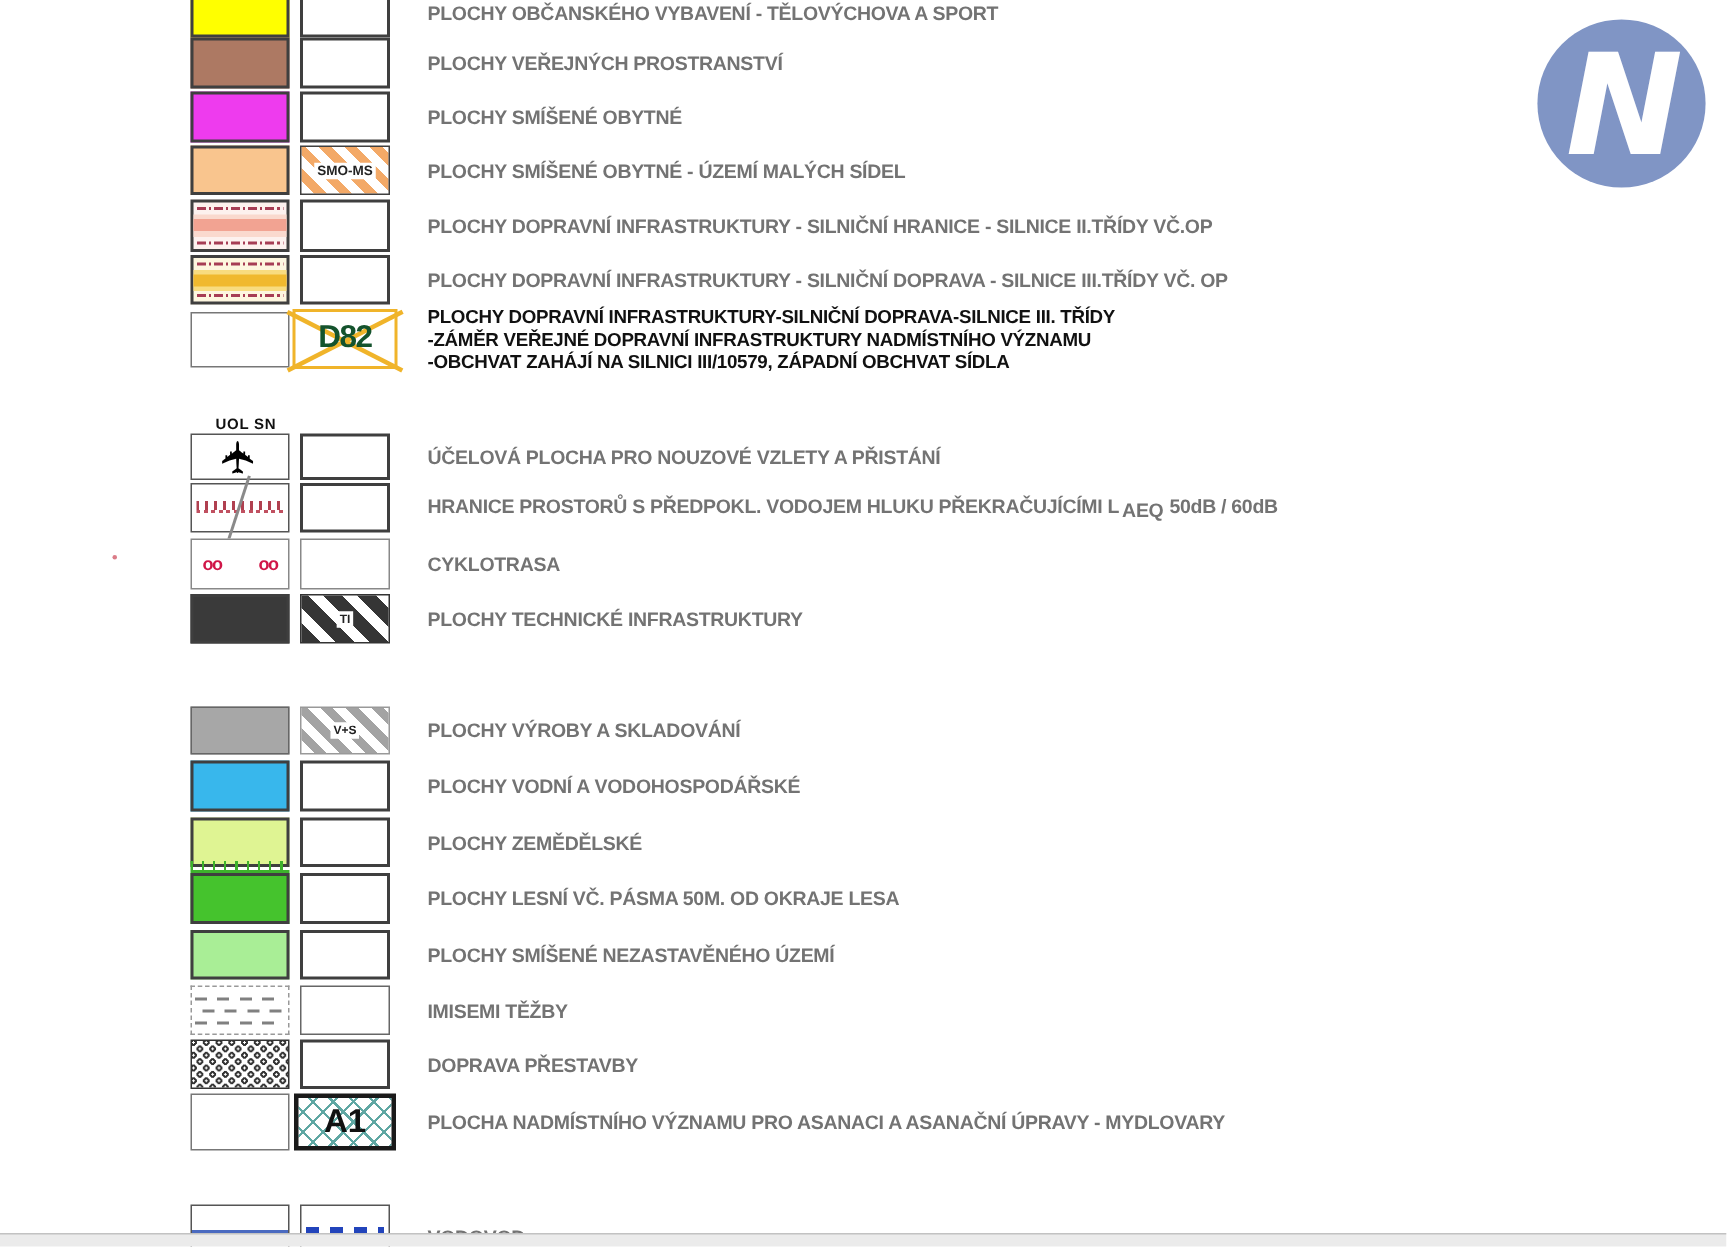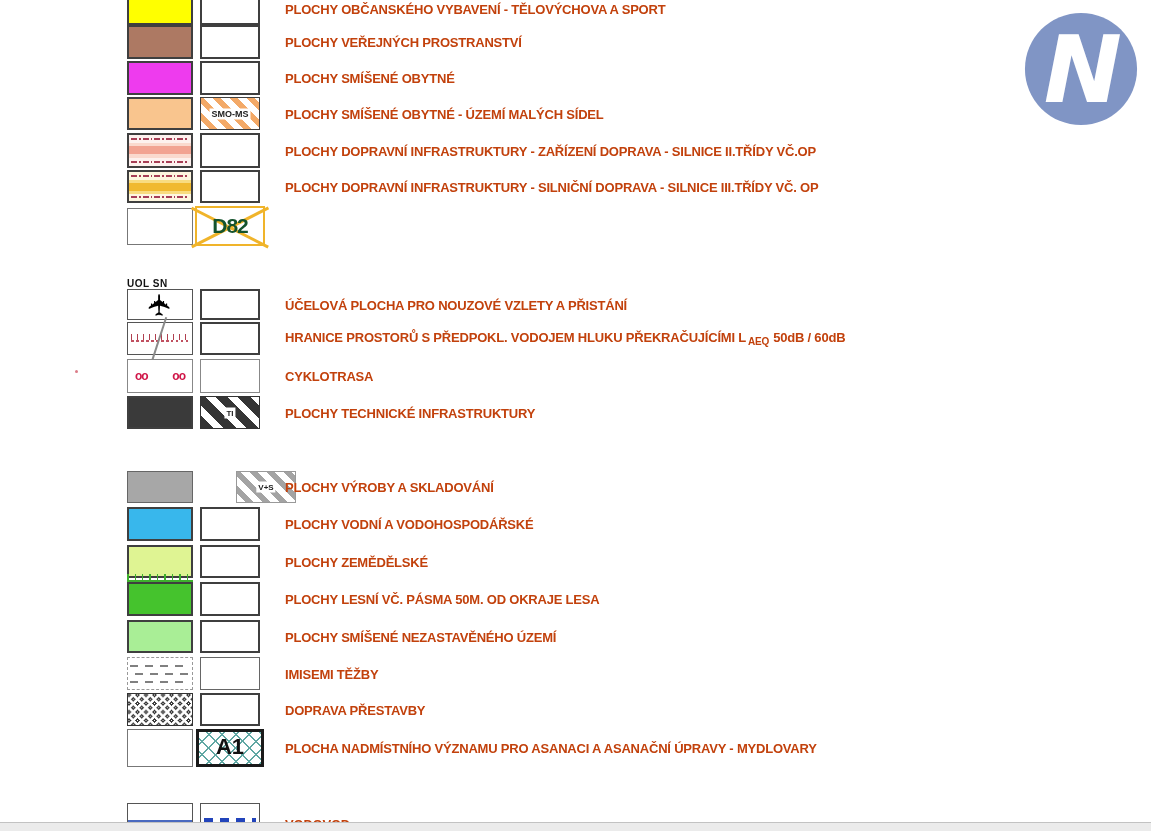--- a/index.html
+++ b/index.html
@@ -4,33 +4,33 @@
 <style>
   html,body{margin:0;padding:0;}
   body{width:1151px;height:831px;overflow:hidden;background:#fff;
        font-family:"Liberation Sans",sans-serif;}
   #canvas{position:relative;width:1151px;height:831px;background:#fff;}
   .row{position:absolute;left:0;width:1151px;}
   .sw{position:absolute;box-sizing:border-box;background:#fff;border:2px solid #3f3f3f;}
   .c1{left:127px;width:66px;top:0;bottom:0;}
   .c2{left:200px;width:60px;top:0;bottom:0;}
   .lbl{position:absolute;left:285px;top:50%;transform:translateY(-50%);
-       white-space:nowrap;font-size:13px;font-weight:bold;color:#c2410c;letter-spacing:-0.2px;}
+       white-space:nowrap;font-size:13px;font-weight:bold;color:#737373;letter-spacing:-0.2px;}
   .lbl-m{position:absolute;left:285px;top:50%;transform:translateY(-50%);
        white-space:nowrap;font-size:12.5px;font-weight:bold;color:#111;
        letter-spacing:-0.2px;line-height:15px;}
   .chip{position:absolute;left:50%;top:50%;transform:translate(-50%,-50%);
        background:#fff;font-size:9px;font-weight:bold;color:#222;padding:0 2px;
        white-space:nowrap;line-height:11px;}
   .chip-sm{font-size:8px;}
   
   .st-smo{background:repeating-linear-gradient(45deg,#fff 0 6px,#f3a967 6px 12px);border-width:1.5px;text-align:right;}
   .st-didz{border:1.5px dashed #777;background:repeating-linear-gradient(45deg,#fff 0 6px,#d9d0a2 6px 13px);}
   .st-ti{border:1px solid #333;background:repeating-linear-gradient(45deg,#353535 0 9px,#fff 9px 16px);}
-  .st-vs{border:1.5px solid #999;background:repeating-linear-gradient(45deg,#fff 0 6px,#a3a3a3 6px 12px);margin-left:36px;}
+  .st-vs{border:1.5px solid #999;background:repeating-linear-gradient(45deg,#fff 0 6px,#a3a3a3 6px 12px);}
   
   .band{position:absolute;left:0;right:0;}
   .dd{position:absolute;left:2px;right:2px;height:2px;
       background:repeating-linear-gradient(90deg,#a63d55 0 6px,transparent 6px 8px,#a63d55 8px 9.5px,transparent 9.5px 11.5px);}
   
   .ticks{position:absolute;left:3px;right:3px;top:11px;height:6px;
       background:repeating-linear-gradient(90deg,#b04050 0 1.5px,transparent 1.5px 6px);}
   .tickbase{position:absolute;left:3px;right:3px;top:17px;height:1.5px;
       background:repeating-linear-gradient(90deg,#c05060 0 2.5px,transparent 2.5px 5px);}
   .slash-gray{position:absolute;left:30px;top:-7px;width:1.5px;height:47px;background:#8a8a8a;transform:rotate(18deg);}
@@ -61,41 +61,41 @@
   .bx-tezby{border:1.5px dashed #999;}
   .t-d{position:absolute;left:2px;right:2px;height:1.5px;
       background:repeating-linear-gradient(90deg,#808080 0 8px,transparent 8px 15px);}
   
   .bx-prest{border:1.5px solid #333;background-color:#fff;
       background-image:
         radial-gradient(circle,rgba(0,0,0,0) 0.9px,#333 0.9px 2.1px,rgba(0,0,0,0) 2.1px),
         radial-gradient(circle,rgba(0,0,0,0) 0.9px,#333 0.9px 2.1px,rgba(0,0,0,0) 2.1px);
       background-size:8.5px 8.5px,8.5px 8.5px;background-position:1px 1px,5.25px 5.25px;}
   
-  .uol{position:absolute;left:127px;width:74px;top:-11px;height:11px;
+  .uol{position:absolute;left:127px;width:74px;top:-11px;height:11px;text-align:center;
       font-size:10px;font-weight:bold;color:#111;letter-spacing:0.5px;}
   .plane{position:absolute;left:50%;top:50%;transform:translate(-50%,-50%) rotate(-90deg);
       font-size:30px;color:#000;line-height:1;}
   
   .wbox{display:flex;align-items:center;justify-content:center;gap:5px;}
   .wz-diamond{width:8px;height:13px;background:#2343c3;
       clip-path:polygon(50% 0,100% 50%,50% 100%,0 50%);}
   .wz-dome{width:18px;height:9px;background:#2343c3;border-radius:9px 9px 0 0;}
   .wz-square{width:11px;height:11px;border:2px solid #2343c3;box-sizing:border-box;
       display:flex;align-items:center;justify-content:center;}
   .wz-dot{width:3px;height:3px;background:#2343c3;}
   .blue-solid{position:absolute;left:0;right:0;top:50%;height:2px;background:#4a6ac0;}
   .blue-dash{position:absolute;left:3px;right:3px;top:50%;height:3.5px;margin-top:-2px;
       background:repeating-linear-gradient(90deg,#2244bb 0 9px,transparent 9px 16px);}
   
   #logo{position:absolute;left:1022px;top:10px;width:118px;height:118px;}
   
   #bottombar{position:absolute;left:0;right:0;top:822px;height:9px;background:#ebebeb;border-top:1px solid #c2c2c2;}
   #reddot{position:absolute;left:75px;top:370px;width:3px;height:3px;border-radius:50%;background:#c45;opacity:.7;}
-  sub.aeq{font-size:10px;font-weight:bold;margin-left:2px;}
+  sub.aeq{font-size:13px;font-weight:bold;margin-left:2px;}
   .post{margin-left:4px;}
 </style>
 </head>
 <body>
 
 <div id="canvas">
 
   <div class="row" style="top:-8px;height:33px">
     <div class="sw c1" style="background: rgb(255, 255, 0);"></div>
     <div class="sw c2"></div>
@@ -123,41 +123,46 @@
   </div>
 
   <div class="row" style="top:133px;height:35px">
     <div class="sw c1" style="background:#fdf1ee">
       <div class="band" style="top:8px;height:15px;background:#fad9ce"></div>
       <div class="band" style="top:11px;height:8px;background:#f2a392"></div>
       <div class="dd" style="top:3px"></div>
       <div class="dd" style="bottom:3px"></div>
     </div>
     <div class="sw c2"></div>
-    <div class="lbl">PLOCHY DOPRAVNÍ INFRASTRUKTURY - ZAŘÍZENÍ DOPRAVA - SILNICE II.TŘÍDY VČ.OP</div>
+    <div class="lbl">PLOCHY DOPRAVNÍ INFRASTRUKTURY - SILNIČNÍ HRANICE - SILNICE II.TŘÍDY VČ.OP</div>
   </div>
 
   <div class="row" style="top:170px;height:33px">
     <div class="sw c1" style="background:#fdf6df">
       <div class="band" style="top:8px;height:14px;background:#f8dc80"></div>
       <div class="band" style="top:11px;height:8px;background:#f0b92f"></div>
       <div class="dd" style="top:3px"></div>
       <div class="dd" style="bottom:3px"></div>
     </div>
     <div class="sw c2"></div>
     <div class="lbl">PLOCHY DOPRAVNÍ INFRASTRUKTURY - SILNIČNÍ DOPRAVA - SILNICE III.TŘÍDY VČ. OP</div>
   </div>
 
   <div class="row" style="top:208px;height:37px">
     <div class="sw c1" style="border-width:1.5px;border-color:#777"></div>
     <div class="sw bx-d82">
       <div class="x-line" style="transform:rotate(27deg)"></div>
       <div class="x-line" style="transform:rotate(-27deg)"></div>
       <span class="txt-d82">D82</span>
     </div>
+    <div class="lbl-m">
+      <div>PLOCHY DOPRAVNÍ INFRASTRUKTURY-SILNIČNÍ DOPRAVA-SILNICE III. TŘÍDY</div>
+      <div>-ZÁMĚR VEŘEJNÉ DOPRAVNÍ INFRASTRUKTURY NADMÍSTNÍHO VÝZNAMU</div>
+      <div>-OBCHVAT ZAHÁJÍ NA SILNICI III/10579, ZÁPADNÍ OBCHVAT SÍDLA</div>
+    </div>
   </div>
 
 
   <div class="row" style="top:289px;height:31px">
     <div class="uol">UOL SN</div>
     <div class="sw c1" style="border-width:1.5px;border-color:#555">
       <span class="plane">✈</span>
     </div>
     <div class="sw c2"></div>
     <div class="lbl">ÚČELOVÁ PLOCHA PRO NOUZOVÉ VZLETY A PŘISTÁNÍ</div>

